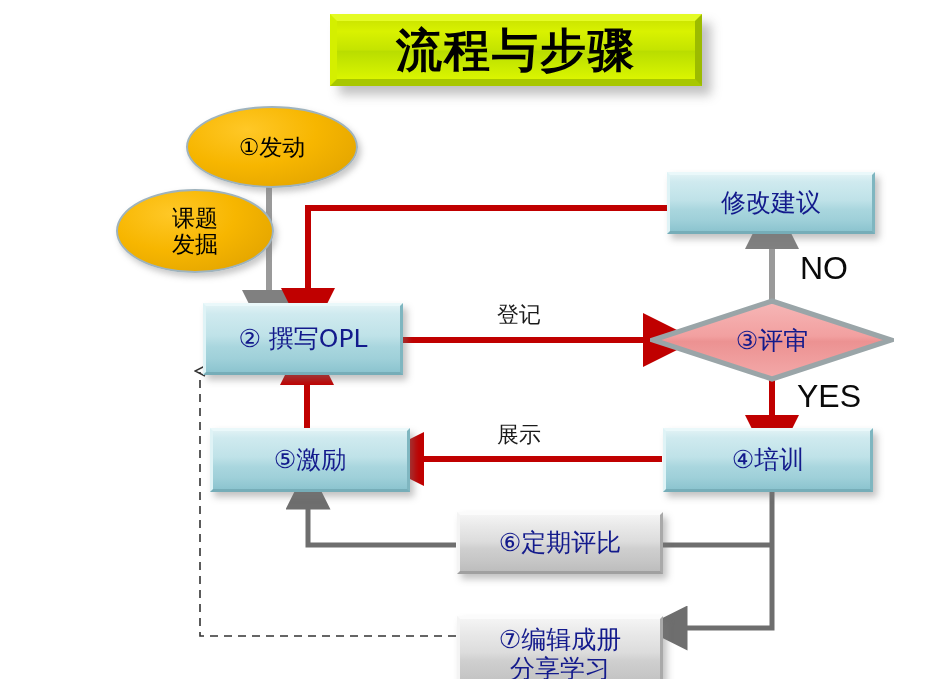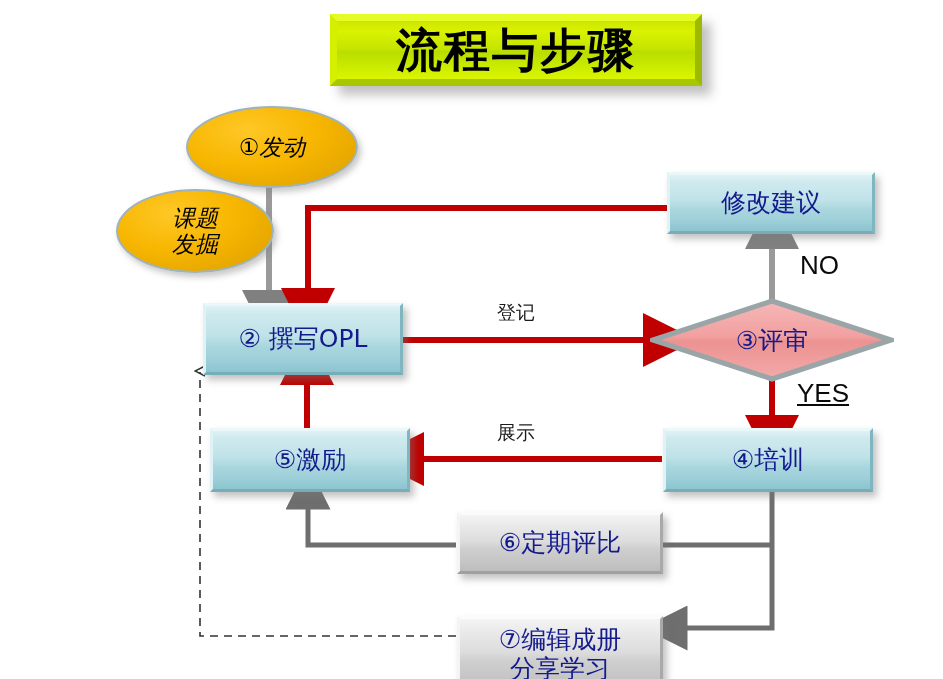--- a/index.html
+++ b/index.html
@@ -57,21 +57,20 @@
     justify-content: center;
     text-align: center;
   }
 
   .ellipse {
     border-radius: 50%;
     background: radial-gradient(ellipse at 35% 28%,
                 #ffc827 0%, #f7b600 45%, #e8a900 75%, #d99f00 100%);
     border: 2px solid #9fb3bd;
     box-shadow: 3px 4px 6px rgba(130,130,130,0.45);
-    font-style: italic;
   }
   .ellipse .lbl {
     font-family: "DejaVu Sans", "Liberation Sans", sans-serif;
     font-size: 23px;
     line-height: 1.15;
   }
 
   .bluebox {
     background: linear-gradient(to bottom,
                 #dff1f4 0%, #cfeaef 12%, #bfe2e8 45%,
@@ -128,28 +127,28 @@
     top: 0;
     width: 943px;
     height: 679px;
     pointer-events: none;
   }
 
   
   .edge-label {
     position: absolute;
     font-family: "DejaVu Sans", "Liberation Sans", sans-serif;
-    font-size: 19px;
+    font-size: 22px;
     color: #1a1a1a;
     white-space: nowrap;
   }
   .yn-label {
     position: absolute;
     font-family: "Liberation Sans", "DejaVu Sans", sans-serif;
-    font-size: 26px;
+    font-size: 32px;
     color: #0a0a0a;
     white-space: nowrap;
   }
 </style>
 </head>
 <body>
 
 <div id="canvas">
 
   <div class="title-banner">
@@ -266,15 +265,15 @@
       <span>分享学习</span>
     </span>
   </div>
 
   <div class="edge-label" style="left:497px; top:300px;">登记</div>
 
   <div class="edge-label" style="left:497px; top:420px;font-family:Liberation Mono, monospace;">展示</div>
 
   <div class="yn-label" style="left:800px; top:250px;">NO</div>
 
-  <div class="yn-label" style="left:797px; top:378px;text-decoration:underline;">YES</div>
+  <div class="yn-label" style="left:797px; top:378px;">YES</div>
 
 </div>
 
 </body></html>

